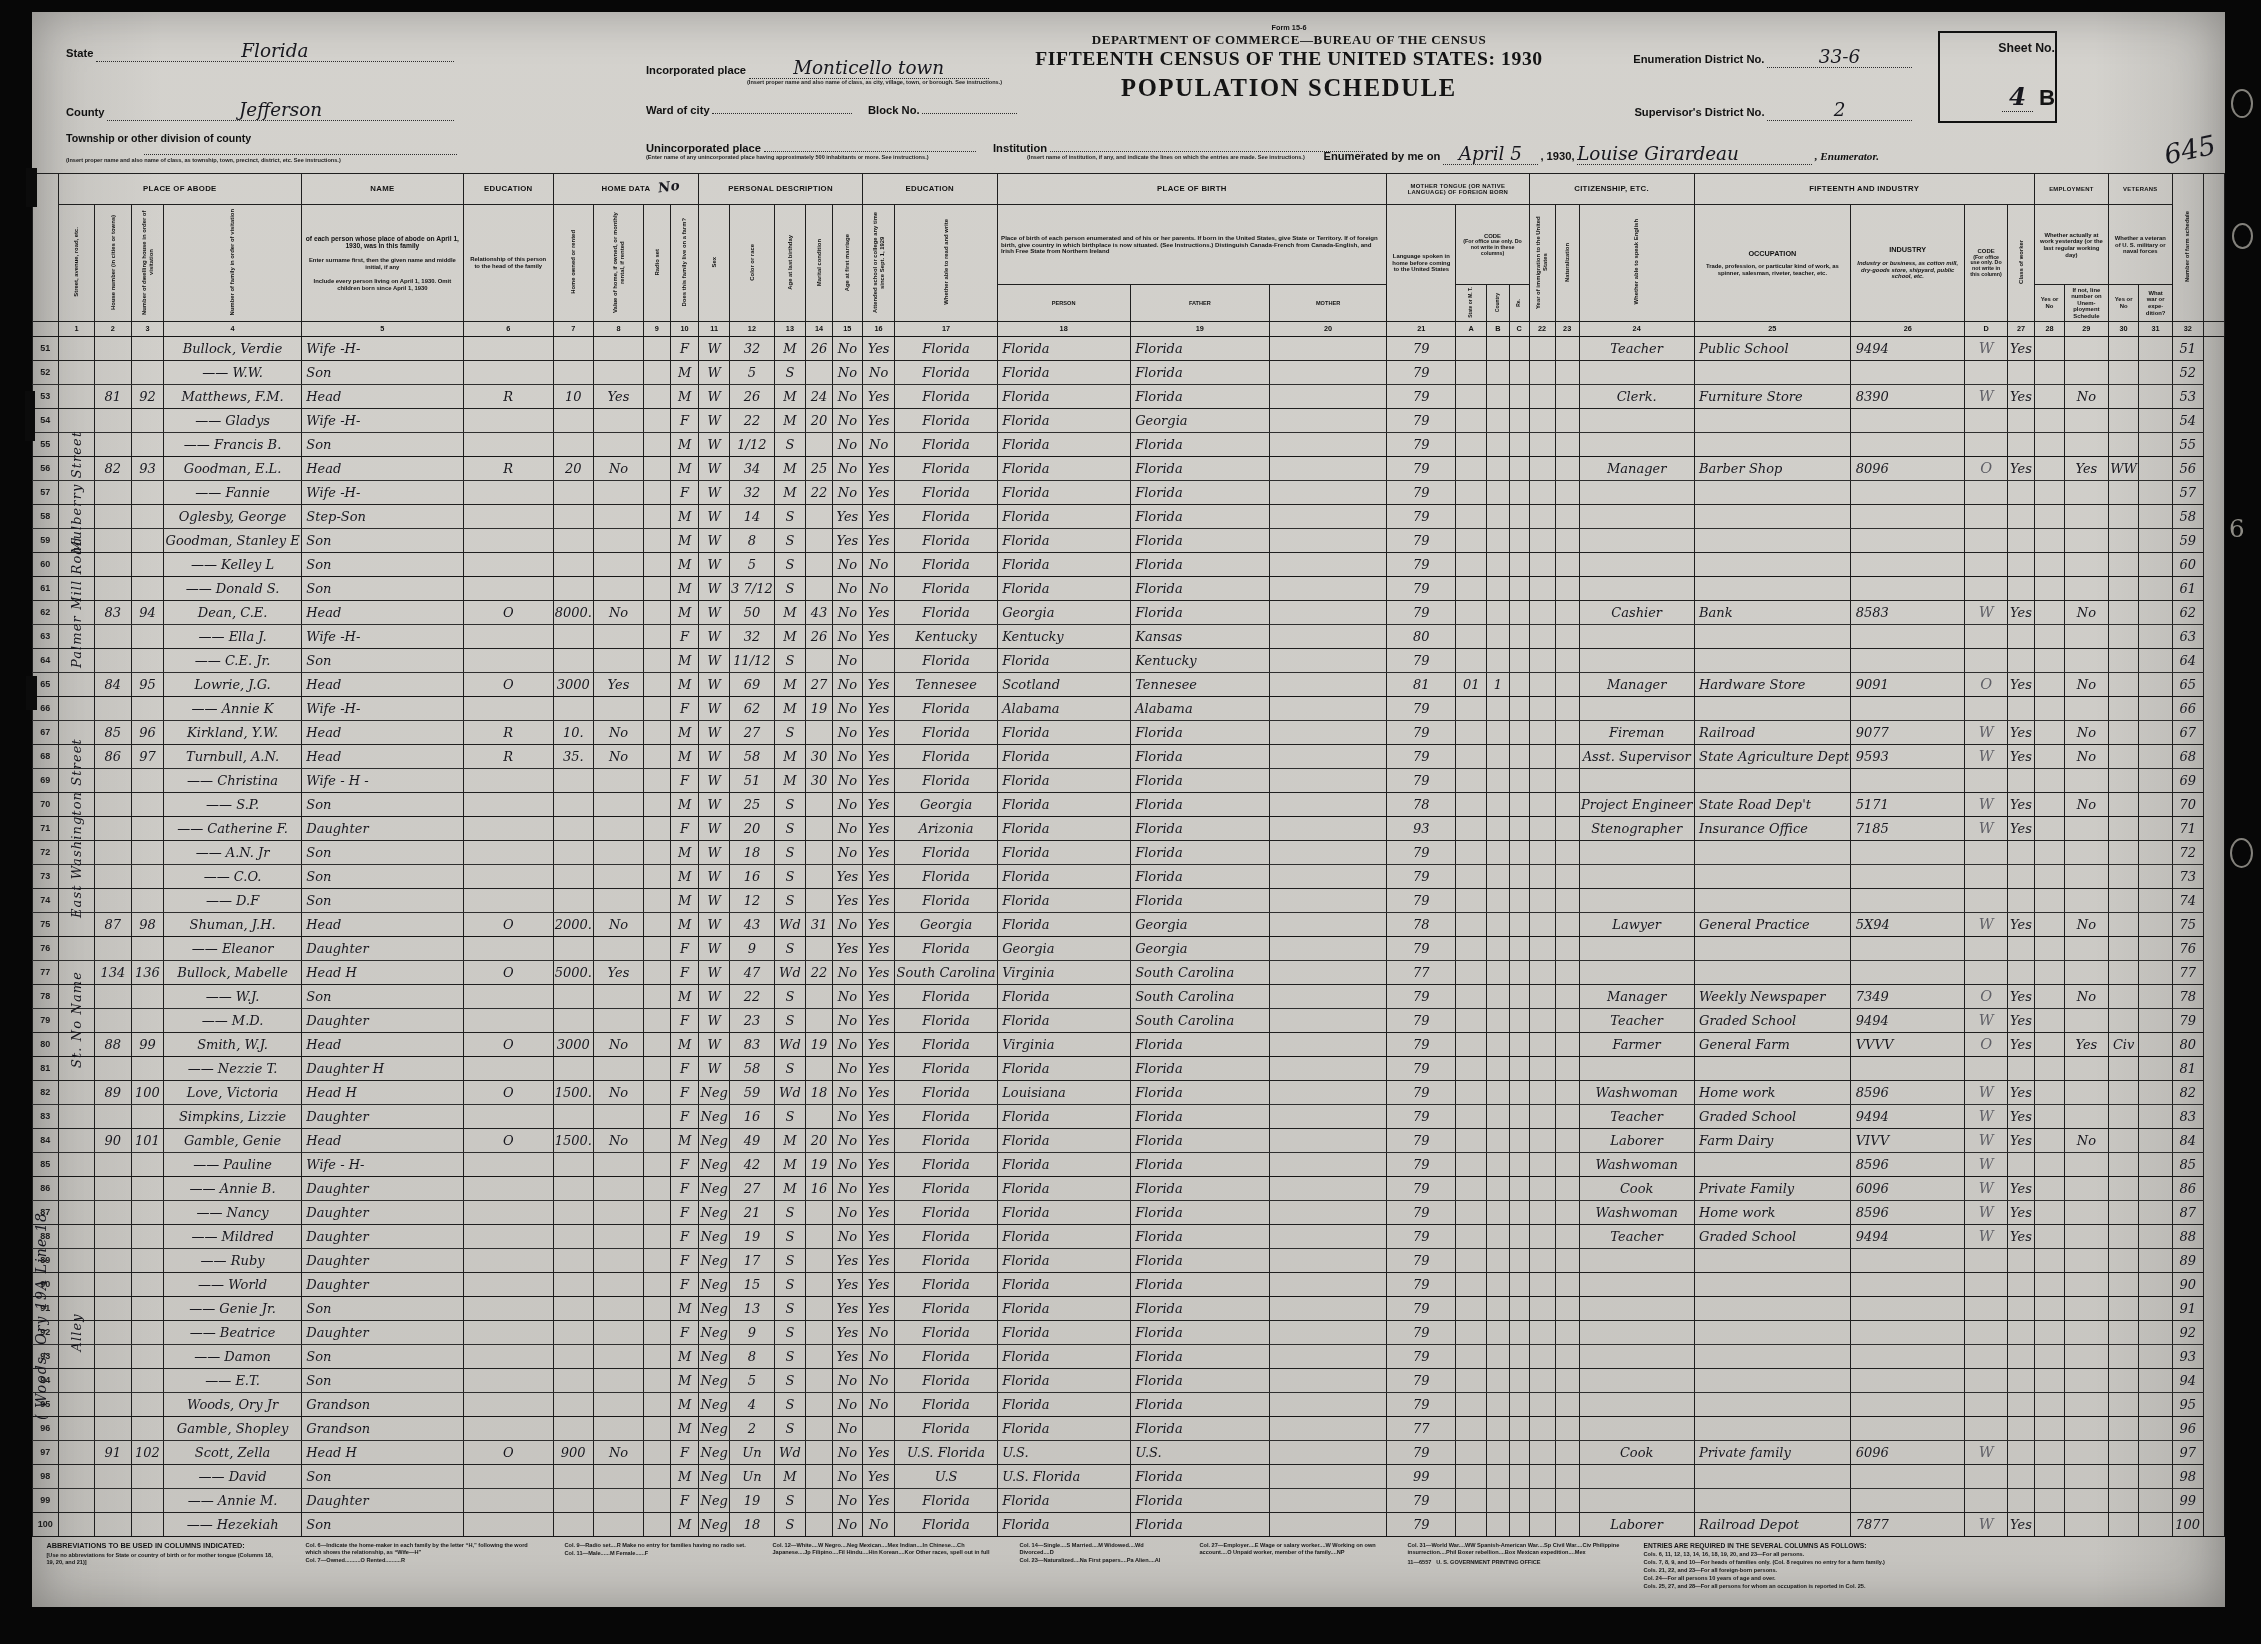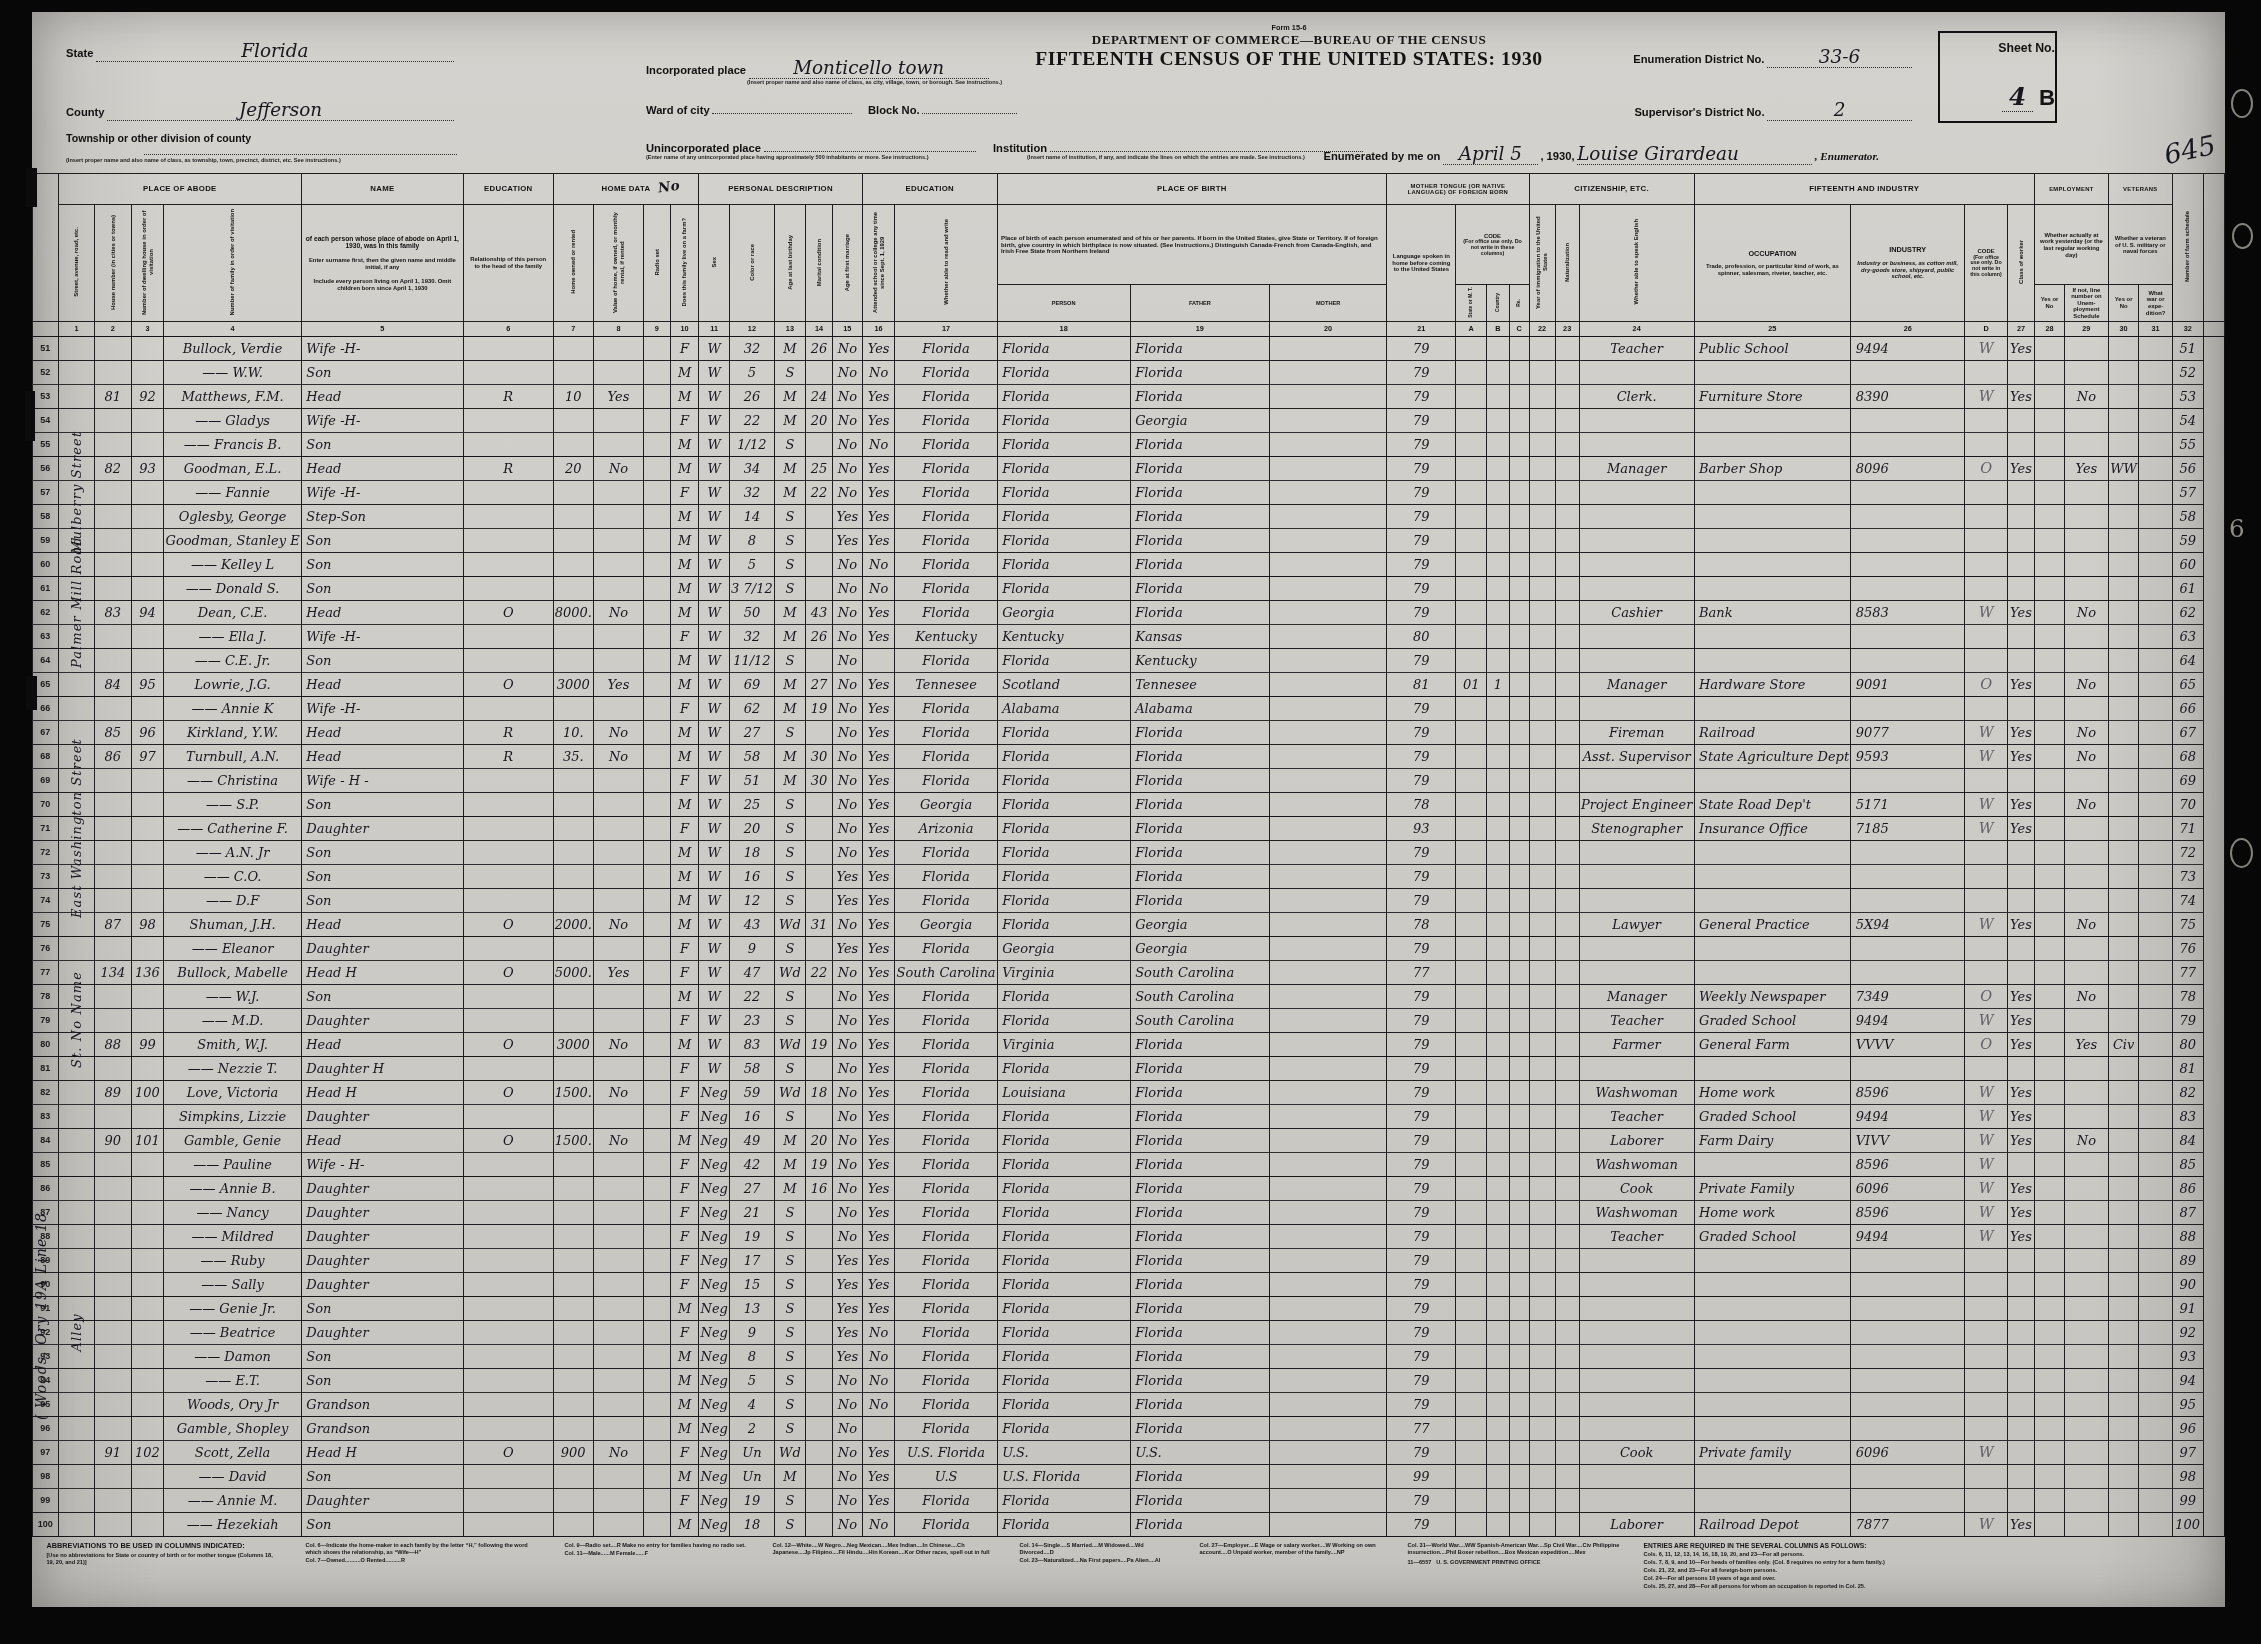--- a/index.html
+++ b/index.html
@@ -102,20 +102,21 @@
     <div class="pos" style="left:614px;top:130px;">
       <span class="lbl">Unincorporated place</span>
       <span class="fill" style="width:212px;"></span>
       <div class="note">(Enter name of any unincorporated place having approximately 500 inhabitants or more.  See instructions.)</div>
     </div>
 
     <div class="pos ctr" style="left:950px;top:11.2px;width:614px;">
       <div class="t-form">Form 15-6</div>
       <div class="t-dept">DEPARTMENT OF COMMERCE—BUREAU OF THE CENSUS</div>
       <div class="t-census">FIFTEENTH CENSUS OF THE UNITED STATES: 1930</div>
+      <div class="t-pop" style="margin-top:3.4px;">POPULATION SCHEDULE</div>
     </div>
     <div class="pos" style="left:961px;top:130px;">
       <span class="lbl">Institution</span>
       <span class="fill" style="width:313px;"></span>
       <div class="note" style="margin-left:34px;">(Insert name of institution, if any, and indicate the lines on which the entries are made.  See instructions.)</div>
     </div>
 
     <div class="pos" style="right:313px;top:36px;">
       <span class="lbl">Enumeration District No.</span>
       <span class="fill" style="width:145px;text-align:center;"><span class="hw hwv">33-6</span></span>
@@ -1825,21 +1826,21 @@
           <td class="hw"></td>
           <td class="hw hb"></td>
           <td class="hw"></td>
           <td class="hw hb">89</td>
         </tr>
         <tr>
           <td class="printednum">90</td>
           <td class="hw hb"></td>
           <td class="hw"></td>
           <td class="hw"></td>
-          <td class="hw">—— Sally</td>
+          <td class="hw">—— World</td>
           <td class="hw tl hb">Daughter</td>
           <td class="hw hb"></td>
           <td class="hw hb"></td>
           <td class="hw"></td>
           <td class="hw"></td>
           <td class="hw">F</td>
           <td class="hw hb">Neg</td>
           <td class="hw">15</td>
           <td class="hw">S</td>
           <td class="hw"></td>

